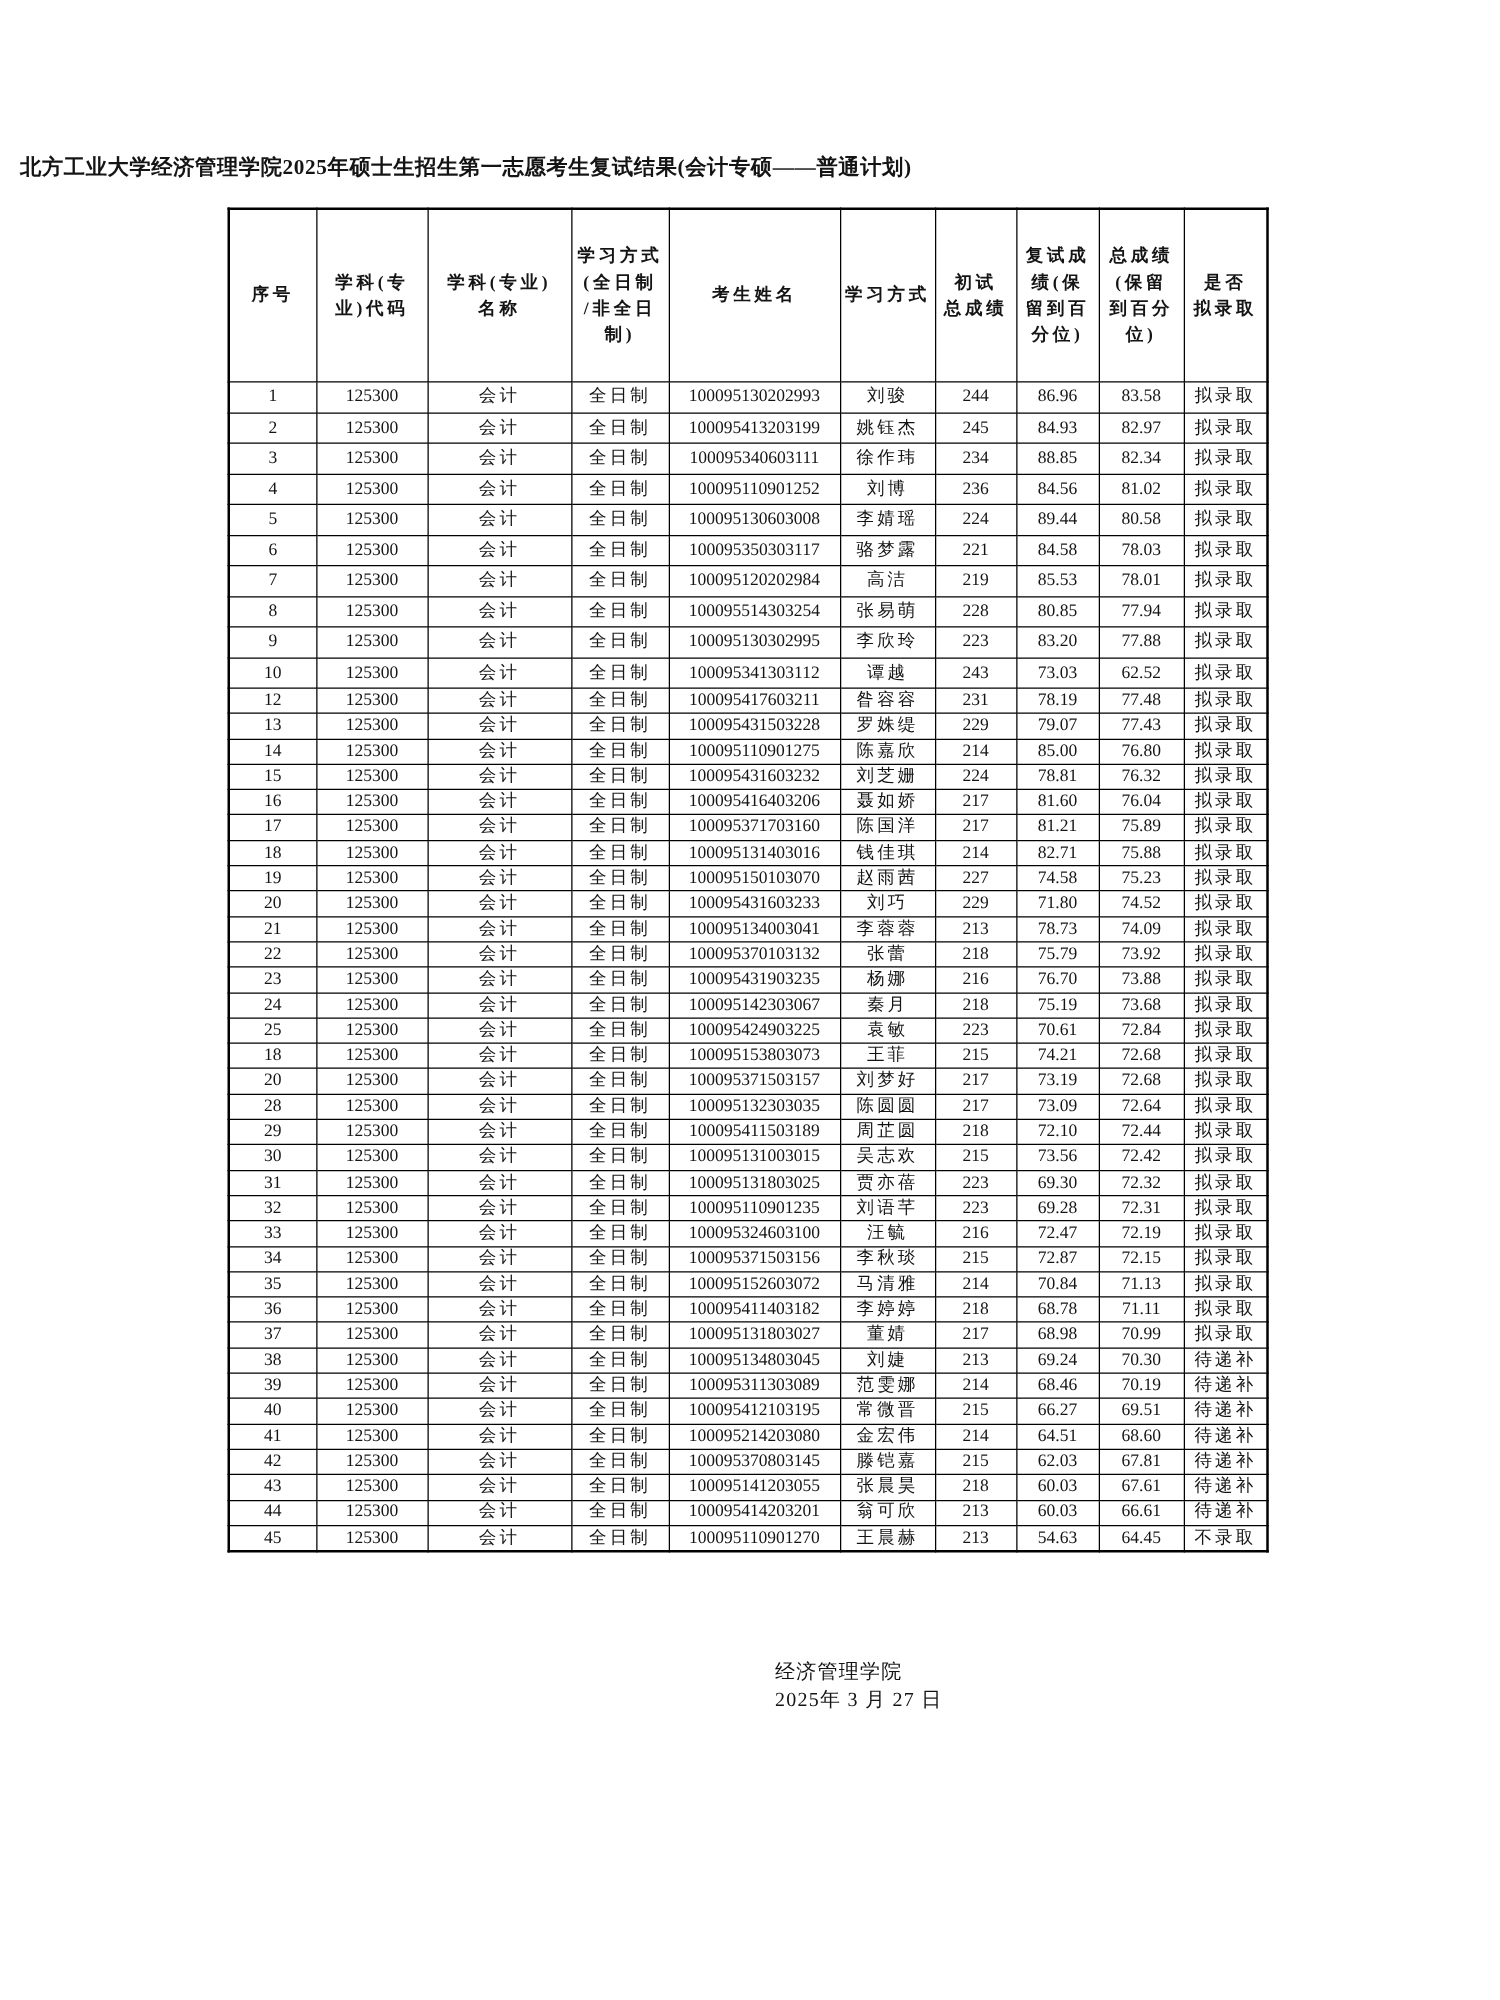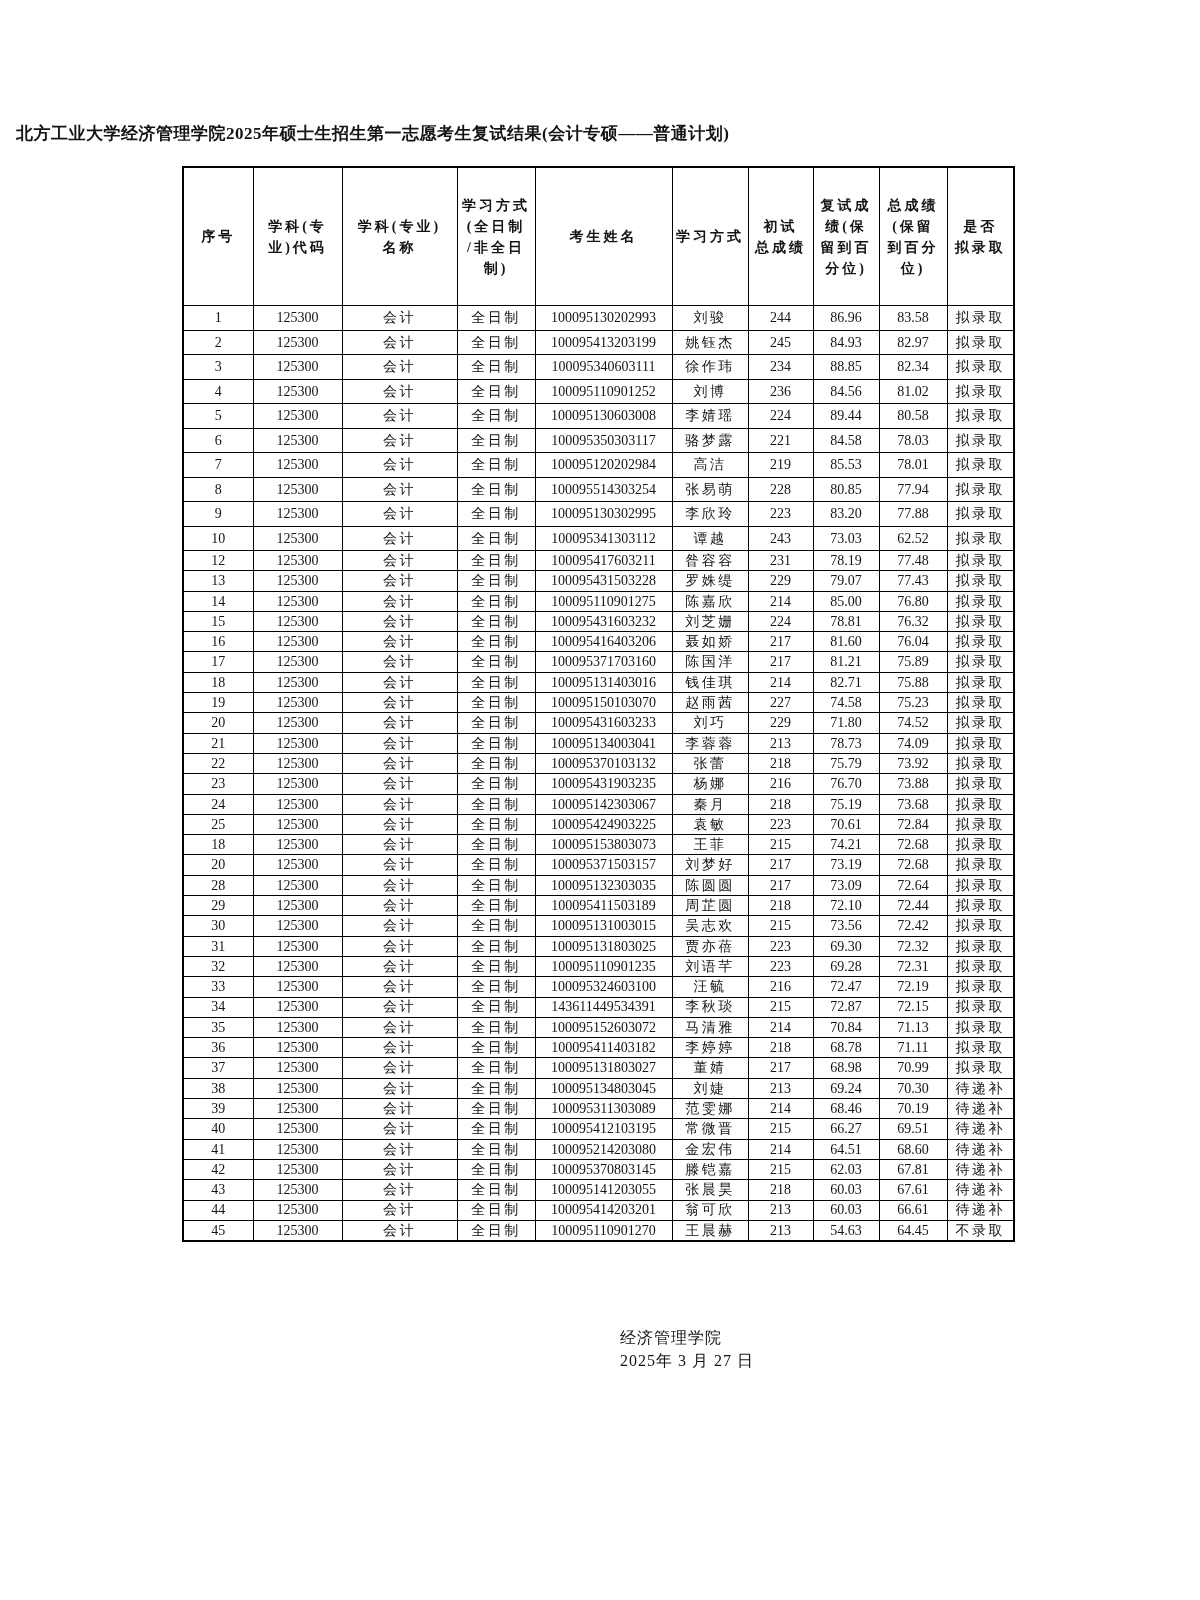--- a/index.html
+++ b/index.html
@@ -497,21 +497,21 @@
         <td>216</td>
         <td>72.47</td>
         <td>72.19</td>
         <td>拟录取</td>
       </tr>
       <tr class="r-short">
         <td>34</td>
         <td>125300</td>
         <td>会计</td>
         <td>全日制</td>
-        <td>143611449534391</td>
+        <td>100095371503156</td>
         <td>李秋琰</td>
         <td>215</td>
         <td>72.87</td>
         <td>72.15</td>
         <td>拟录取</td>
       </tr>
       <tr class="r-short">
         <td>35</td>
         <td>125300</td>
         <td>会计</td>

